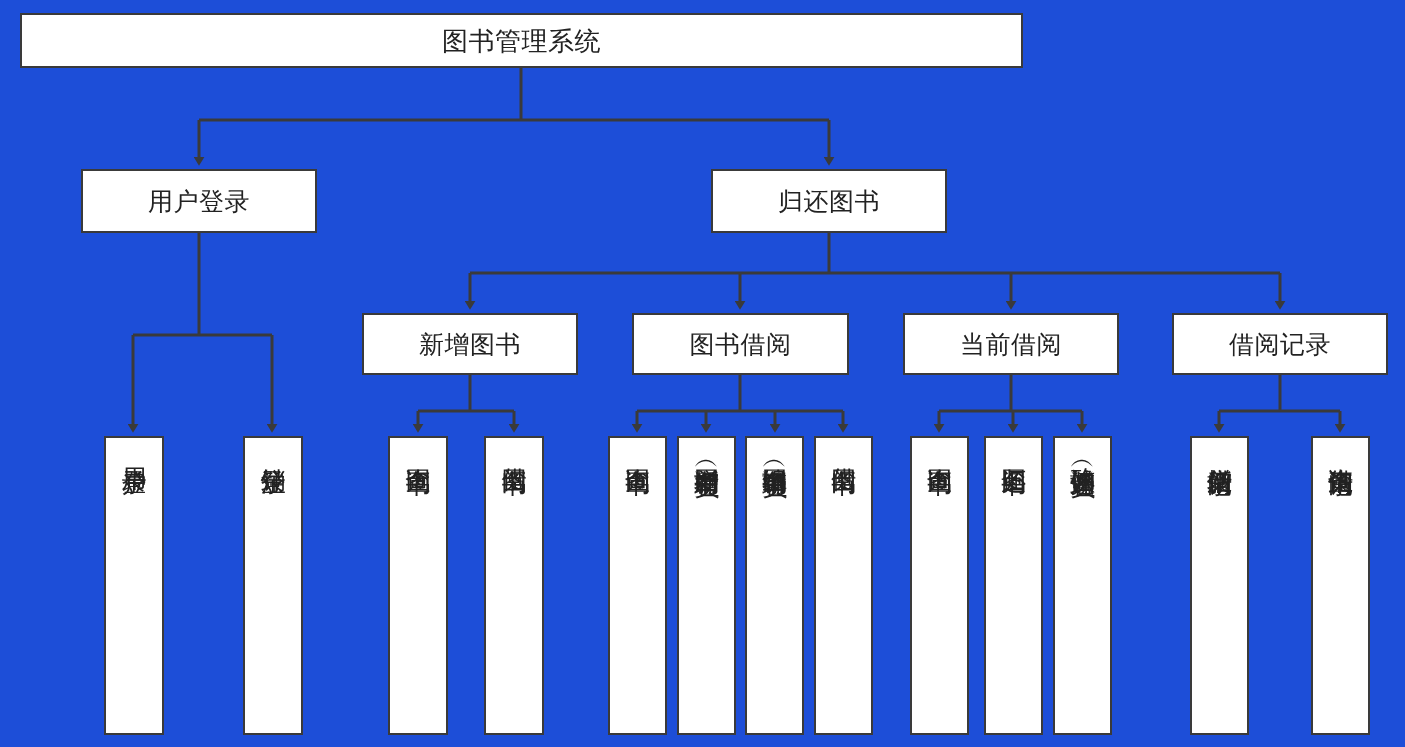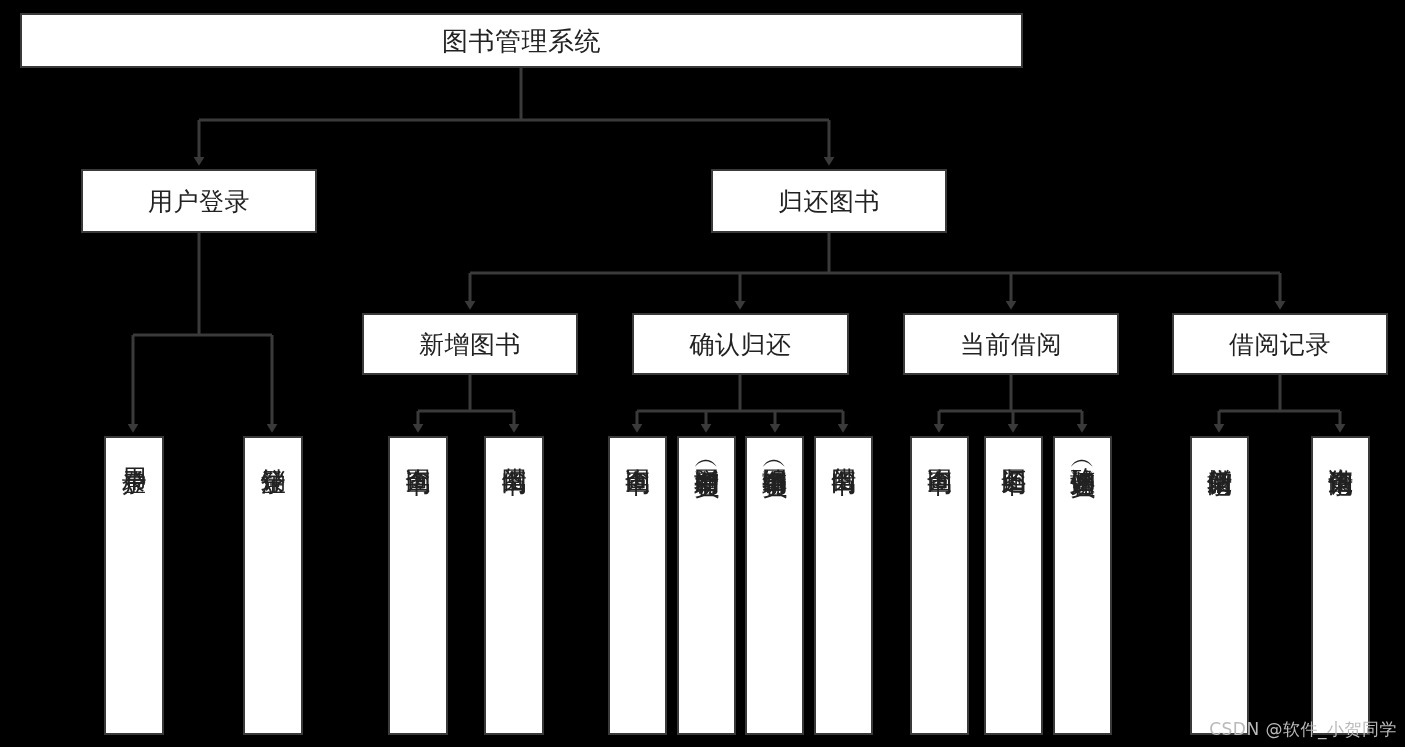--- a/index.html
+++ b/index.html
@@ -8,21 +8,21 @@
     padding: 0;
     background: #ffffff;
   }
   body {
     font-family: "DejaVu Sans", "Liberation Sans", sans-serif;
   }
   #diagram-root {
     position: relative;
     width: 1405px;
     height: 747px;
-    background: #000000;
+    background: #1d4ed8;
     overflow: hidden;
   }
   #edges-layer {
     position: absolute;
     left: 0;
     top: 0;
     width: 1405px;
     height: 747px;
     pointer-events: none;
   }
@@ -129,21 +129,21 @@
       <div class="node horiz" style="left: 81px; top: 169px; width: 236px; height: 64px;">
         <span class="node-label">用户登录</span>
       </div>
       <div class="node horiz" style="left: 711px; top: 169px; width: 236px; height: 64px;">
         <span class="node-label">归还图书</span>
       </div>
       <div class="node horiz" style="left: 362px; top: 313px; width: 216px; height: 62px;">
         <span class="node-label">新增图书</span>
       </div>
       <div class="node horiz" style="left: 632px; top: 313px; width: 217px; height: 62px;">
-        <span class="node-label">确认归还</span>
+        <span class="node-label">图书借阅</span>
       </div>
       <div class="node horiz" style="left: 903px; top: 313px; width: 216px; height: 62px; text-align: center;">
         <span class="node-label">当前借阅</span>
       </div>
       <div class="node horiz" style="left: 1172px; top: 313px; width: 216px; height: 62px;">
         <span class="node-label">借阅记录</span>
       </div>
       <div class="node vert" style="left: 104px; top: 436px; width: 60px; height: 299px;">
         <span class="node-label">用户登录</span>
       </div>
@@ -178,15 +178,14 @@
         <span class="node-label">确认归还（管理员）</span>
       </div>
       <div class="node vert" style="left: 1190px; top: 436px; width: 59px; height: 299px;">
         <span class="node-label">新增借阅记录</span>
       </div>
       <div class="node vert" style="left: 1311px; top: 436px; width: 59px; height: 299px;">
         <span class="node-label">查询借阅记录</span>
       </div>
     </div>
 
-  <div id="watermark">CSDN @软件_小贺同学</div>
 
 </div>
 
 </body></html>

